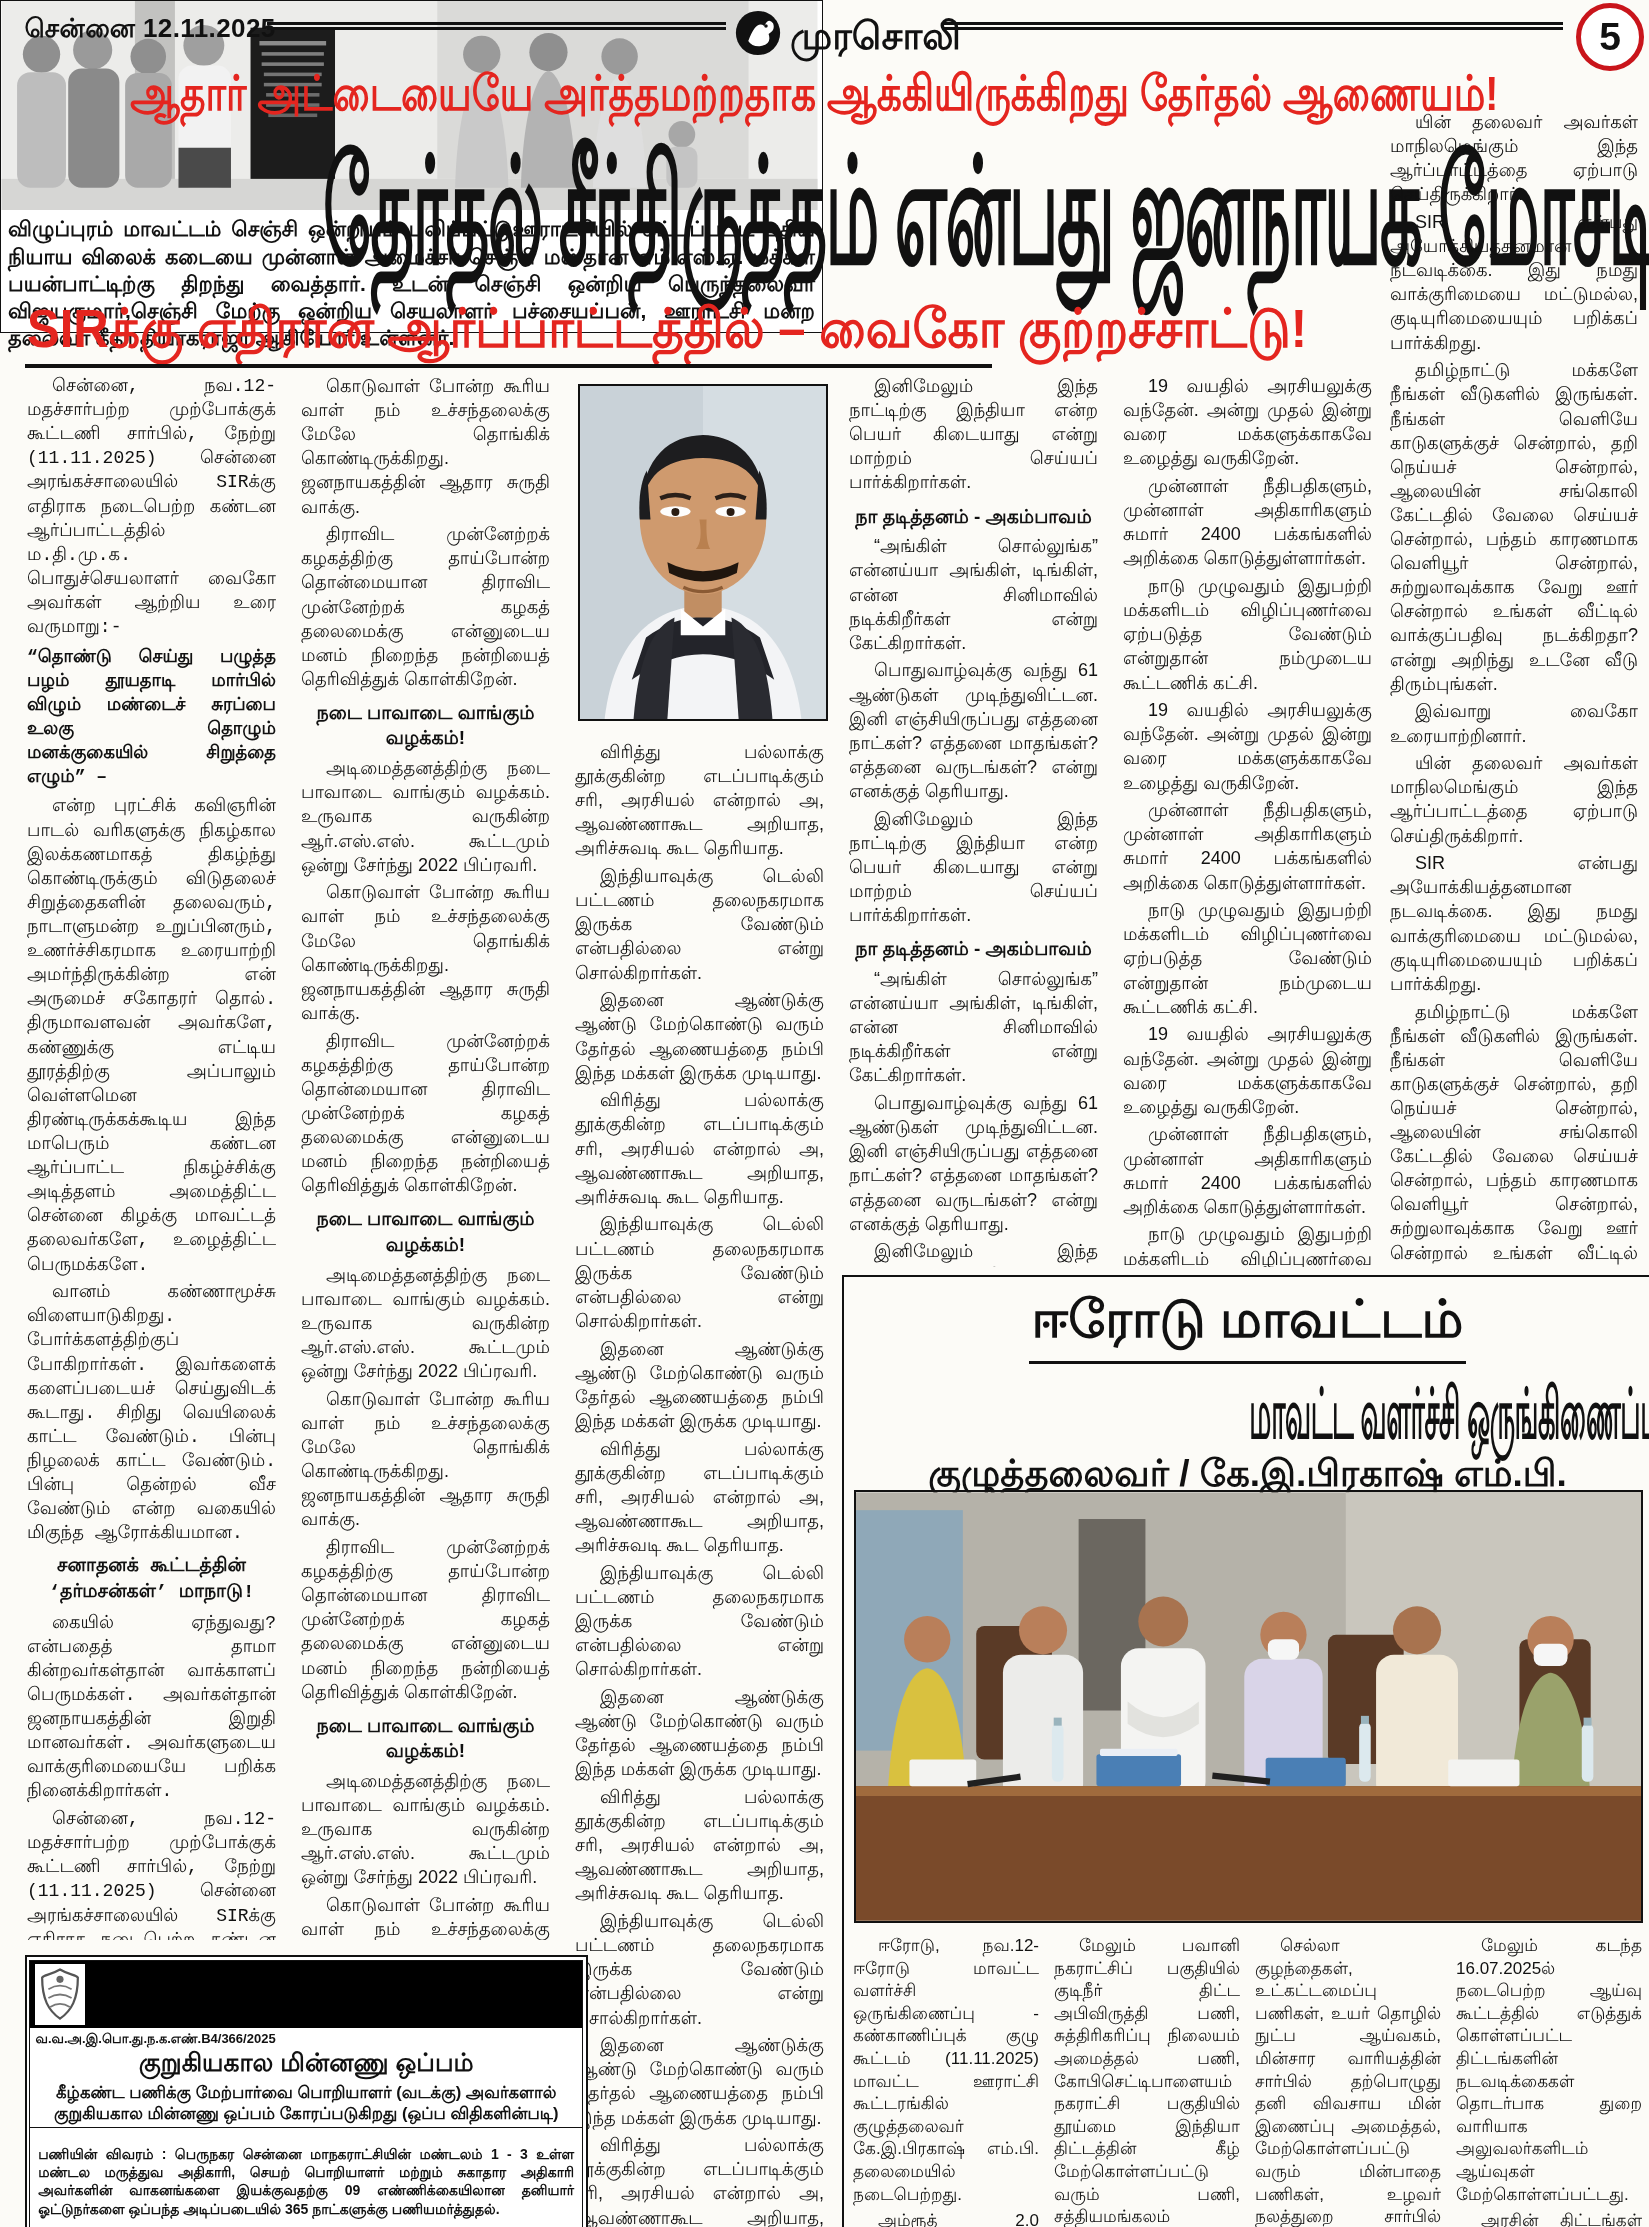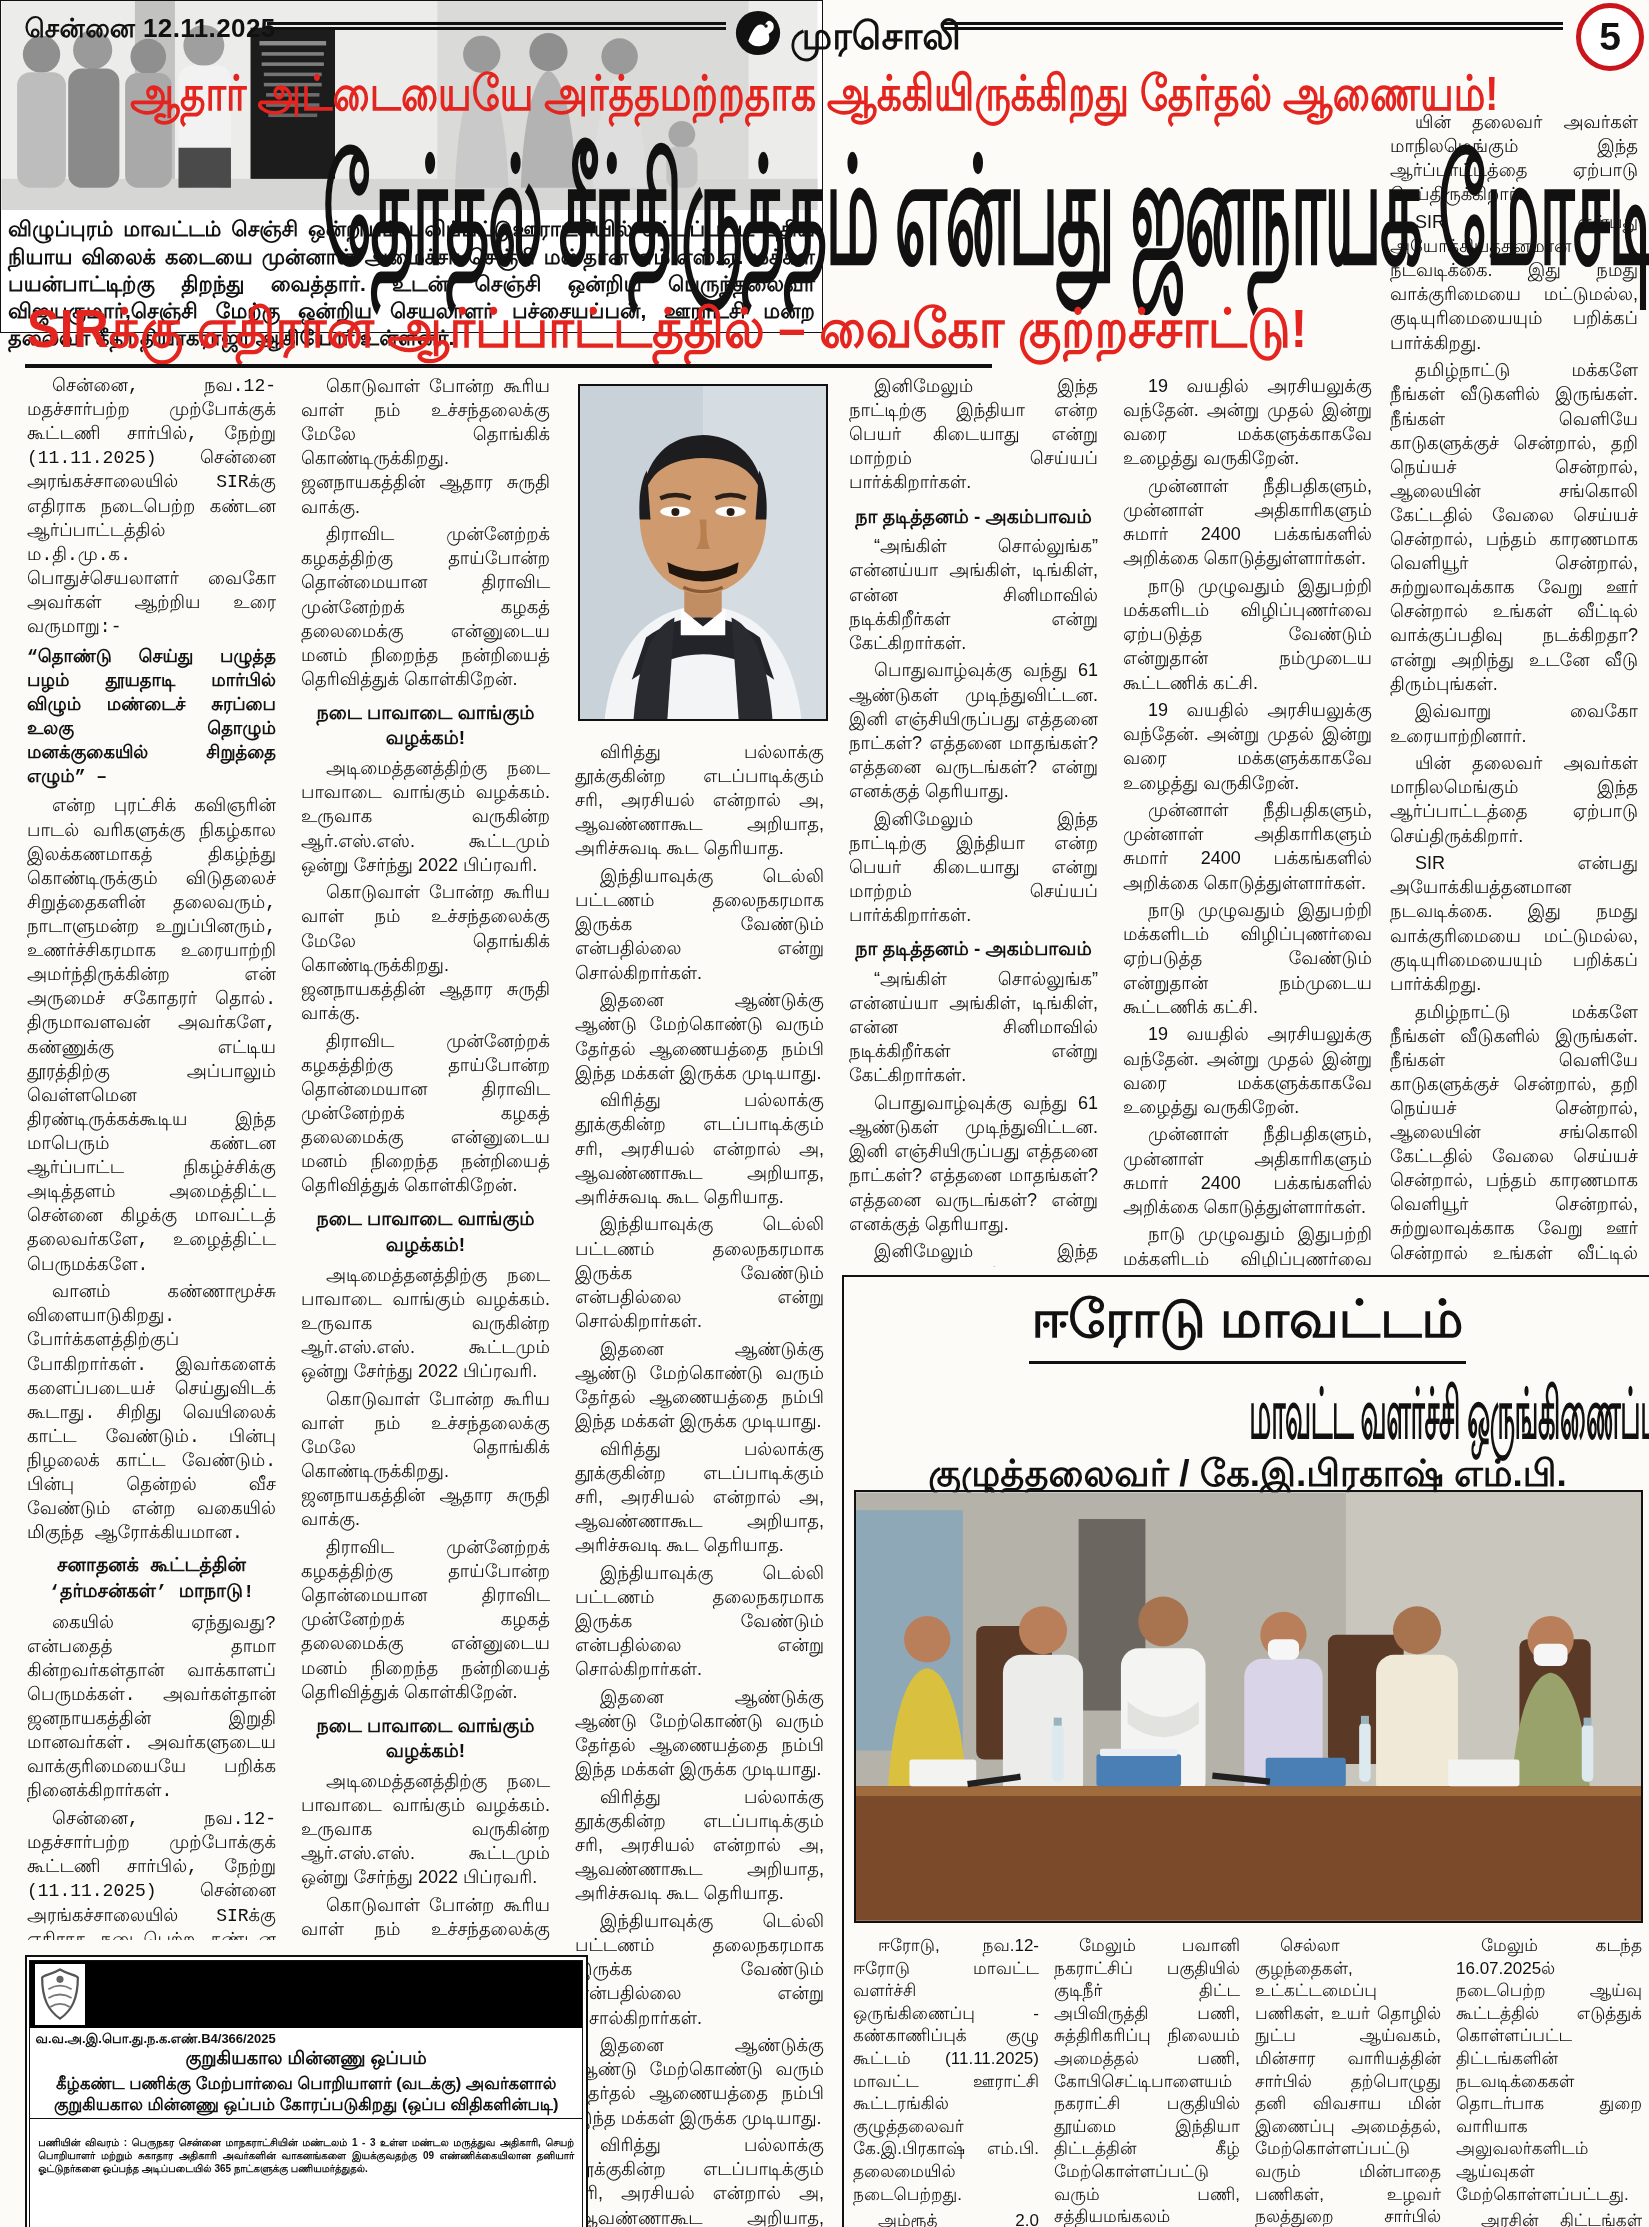--- a/index.html
+++ b/index.html
@@ -55,24 +55,24 @@
   .er-col{flex:1;overflow:hidden;text-align:justify;font-size:17px;line-height:1.33;}
   
   .ad{position:absolute;left:24.5px;top:1955px;width:554px;height:313px;border:2.7px solid #111;padding:2.7px;background:#fff;}
   .ad-in{border:1.3px solid #111;height:100%;box-sizing:border-box;overflow:hidden;position:relative;}
   .ad-hd{background:#000;color:#fff;display:flex;align-items:center;min-height:67px;}
   .ad-emblem{width:50px;height:61px;background:#fff;margin:3.1px 1.8px 3.1px 4.5px;flex:none;}
   .ad-hd-txt{flex:1;text-align:center;font-weight:800;line-height:1.15;}
   .ad-org1{font-size:27px;}
   .ad-org2{font-size:23px;}
   .ad-ref{font-size:13px;font-weight:700;padding:2.7px 5.3px 0;}
-  .ad-title{text-align:center;font-size:18px;font-weight:800;margin-top:0.9px;}
+  .ad-title{text-align:center;font-size:25px;font-weight:800;margin-top:0.9px;}
   .ad-intro{text-align:center;font-size:16.5px;font-weight:700;margin:1.8px 11.6px 3.6px;line-height:1.25;}
   .ad-hr{border-top:1.8px solid #111;margin:2.7px 0;}
-  .ad-work{font-size:10px;font-weight:700;text-align:justify;margin:17px 8px;line-height:1.3;}
+  .ad-work{font-size:14px;font-weight:700;text-align:justify;margin:17px 8px;line-height:1.3;}
 </style>
 </head>
 <body>
 
 <div id="page">
 
   <div class="city-date">சென்னை 12.11.2025</div>
   <div class="rule-l"></div>
   <div class="rule-r"></div>
   <div class="masthead">

